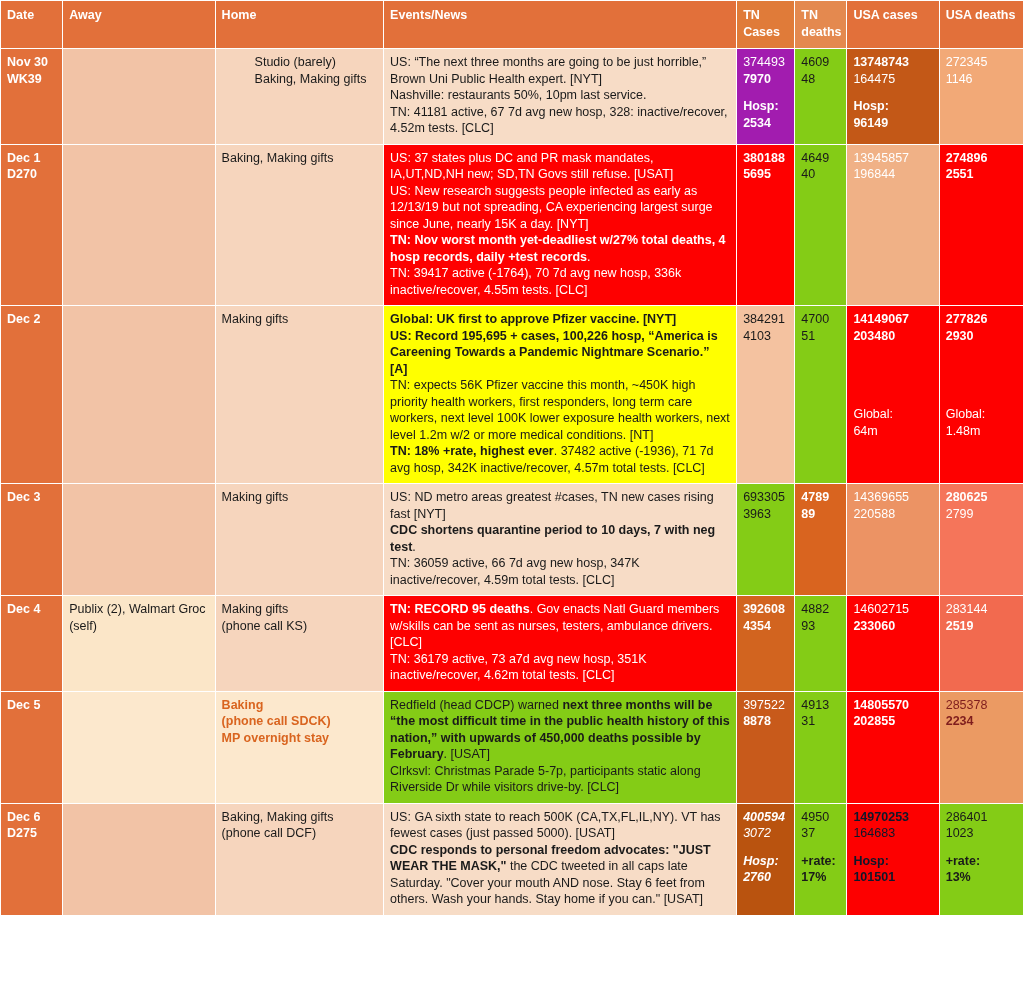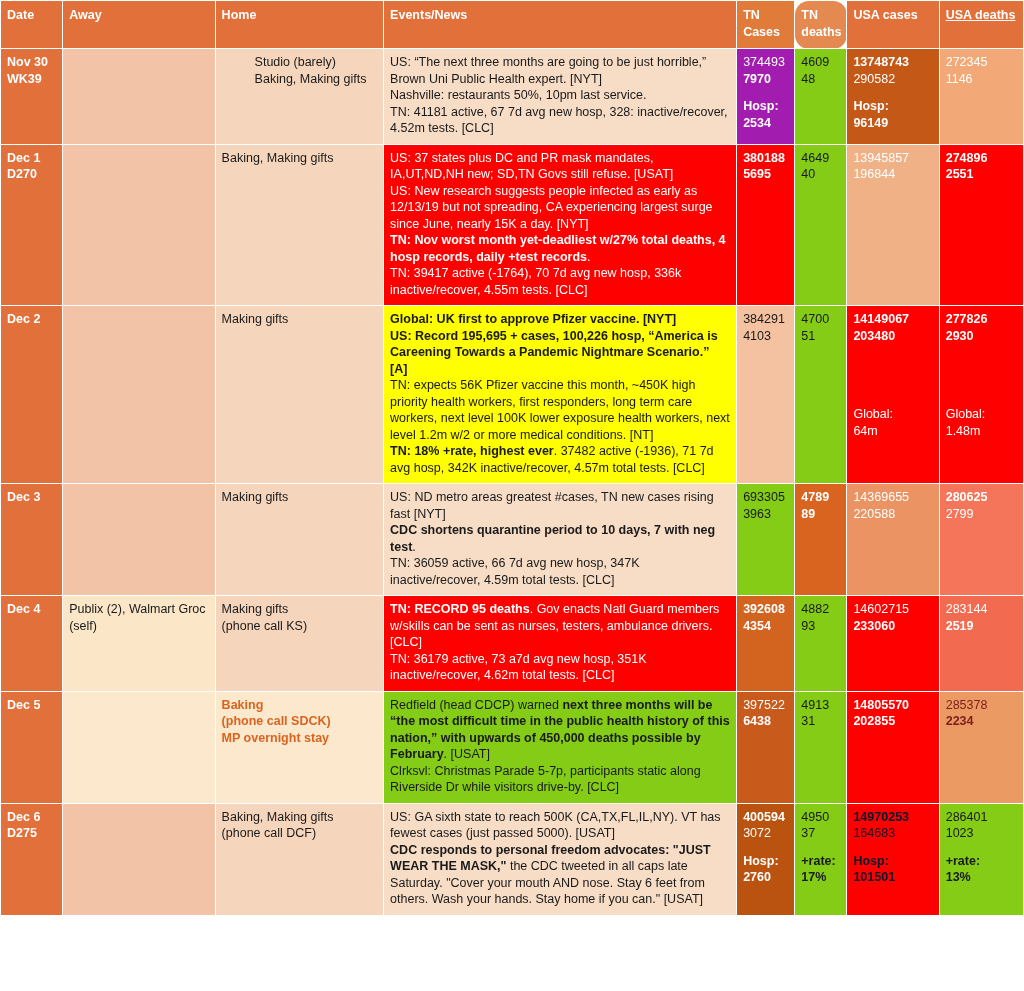--- a/index.html
+++ b/index.html
@@ -37,42 +37,42 @@
     font-weight:bold;
     color:#ffffff;
     padding-top:6px;
     padding-bottom:8px;
   }
   .hdr-date{background:#e2703a;}
   .hdr-away{background:#e2703a;}
   .hdr-home{background:#e2703a;}
   .hdr-events{background:#e2703a;}
   .hdr-tnc{background:#e07b39;}
-  .hdr-tnd{background:#e4894f;border-radius:14px;}
+  .hdr-tnd{background:#e4894f;}
   .hdr-usac{background:#e2703a;}
   .hdr-usad{background:#e2703a;}
 
   .b{font-weight:bold;}
   .spacer{display:block;height:11px;}
   .spacer-lg{display:block;height:62px;}
 
   
   .bg-orange-dark{background:#e2703a;color:#ffffff;}
   .bg-peach{background:#f2c3a6;}
   .bg-peach-lt{background:#f6d5bd;}
   .bg-peach-soft{background:#f7dcc6;}
   .bg-cream{background:#fbe6c8;}
   .bg-cream2{background:#fce8cd;}
   .bg-red{background:#fe0000;color:#ffffff;}
   .bg-red2{background:#fd0000;color:#0f172a;}
   .bg-yellow{background:#ffff00;color:#1a1a1a;}
   .bg-white{background:#84cc16;}
   .bg-brick{background:#c35817;color:#ffffff;}
   .bg-brick2{background:#c85a1b;color:#ffffff;}
-  .bg-brown{background:#b9530f;color:#ffffff;}
+  .bg-brown{background:#b9530f;color:#ffffff;font-style:italic;}
   .bg-tan{background:#f2a977;color:#ffffff;}
   .bg-tan2{background:#eb9a63;color:#7f1d1d;}
   .bg-tan3{background:#f0b186;color:#ffffff;}
   .bg-tan4{background:#f4c2a0;color:#1a1a1a;}
   .bg-salmon{background:#f5755a;color:#ffffff;}
   .bg-salmon2{background:#f26a4f;color:#ffffff;}
   .bg-orange-lt{background:#a21caf;color:#ffffff;}
   .bg-orange-lt2{background:#ec9364;color:#ffffff;}
   .bg-deep-orange{background:#d9641f;color:#ffffff;}
   .bg-deep-orange2{background:#d2641f;color:#ffffff;}
@@ -96,21 +96,21 @@
   </colgroup>
   <thead>
     <tr>
       <td class="hdr-date">Date</td>
       <td class="hdr-away">Away</td>
       <td class="hdr-home">Home</td>
       <td class="hdr-events">Events/News</td>
       <td class="hdr-tnc" style="white-space:pre-line;">TN Cases</td>
       <td class="hdr-tnd" style="white-space:pre-line;">TN deaths</td>
       <td class="hdr-usac" style="white-space:pre-line;">USA cases</td>
-      <td class="hdr-usad" style="white-space:pre-line;text-decoration:underline;">USA deaths</td>
+      <td class="hdr-usad" style="white-space:pre-line;">USA deaths</td>
     </tr>
   </thead>
   <tbody>
 
     <tr>
       <td class="bg-orange-dark b" style="white-space:pre-line;margin-left:25px;">Nov 30
 WK39</td>
       <td class="bg-peach"></td>
       <td class="bg-peach-lt" style="white-space:pre-line;padding-left:39px;">Studio (barely)
 Baking, Making gifts</td>
@@ -125,21 +125,21 @@
         <span class="spacer"></span>
         <div class="b">Hosp:</div>
         <div class="b">2534</div>
       </td>
       <td class="bg-white dark-text num">
         <div>4609</div>
         <div>48</div>
       </td>
       <td class="bg-brick num">
         <div class="b">13748743</div>
-        <div>290582</div>
+        <div>164475</div>
         <span class="spacer"></span>
         <div class="b">Hosp:</div>
         <div class="b">96149</div>
       </td>
       <td class="bg-tan num">
         <div>272345</div>
         <div>1146</div>
       </td>
     </tr>
 
@@ -265,21 +265,21 @@
       <td class="bg-cream2 dark-text"></td>
       <td class="bg-cream2 b" style="white-space:pre-line;color:#d9641f;">Baking
 (phone call SDCK)
 MP overnight stay</td>
       <td class="bg-white dark-text">
         <div><span>Redfield (head CDCP) warned </span><span class="b">next three months will be “the most difficult time in the public health history of this nation,” with upwards of 450,000 deaths possible by February</span><span>. [USAT]</span></div>
         <div>Clrksvl: Christmas Parade 5-7p, participants static along Riverside Dr while visitors drive-by. [CLC]</div>
       </td>
       <td class="bg-brick2 num">
         <div>397522</div>
-        <div class="b">6438</div>
+        <div class="b">8878</div>
       </td>
       <td class="bg-white dark-text num">
         <div>4913</div>
         <div>31</div>
       </td>
       <td class="bg-red num">
         <div class="b">14805570</div>
         <div class="b">202855</div>
       </td>
       <td class="bg-tan2 num">

